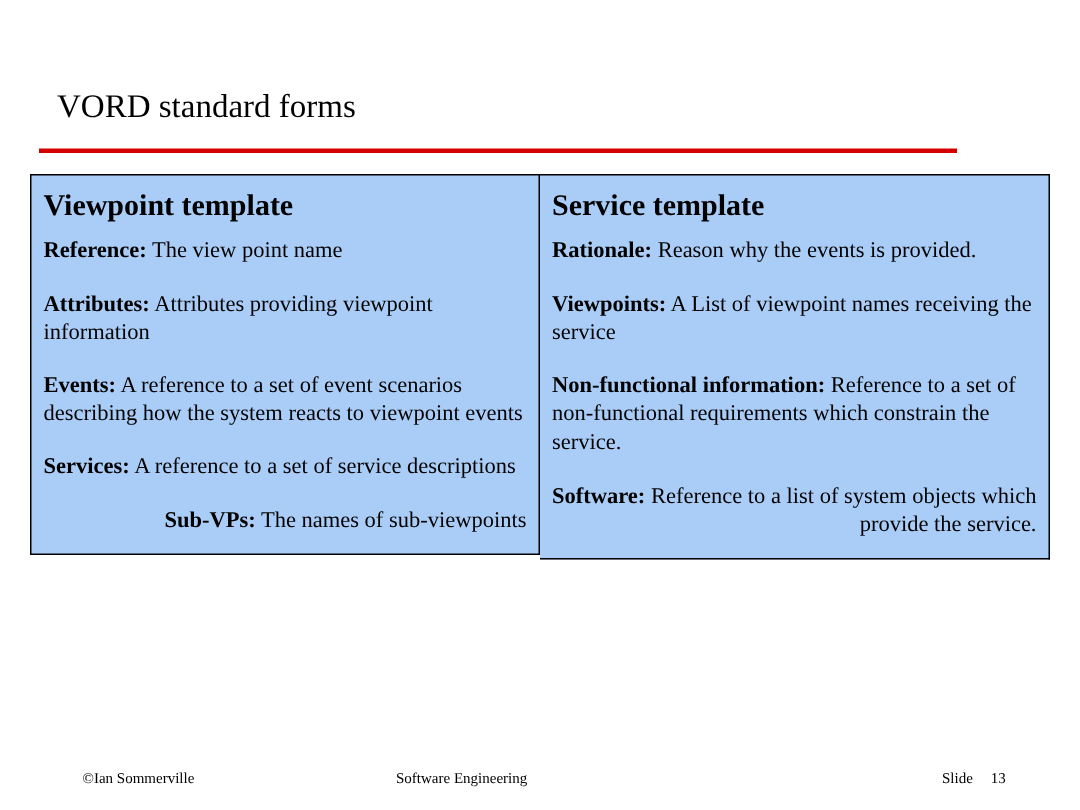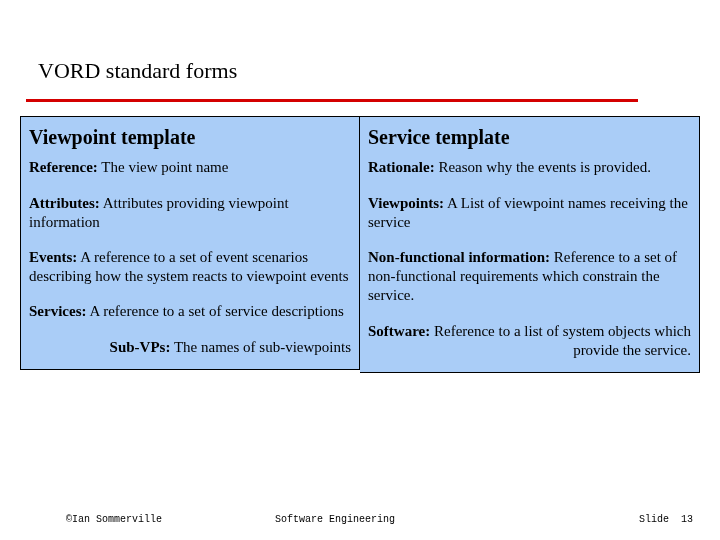--- a/index.html
+++ b/index.html
@@ -81,23 +81,22 @@
   .row .lbl {
     font-weight: bold;
   }
   .footer {
     position: absolute;
     left: 0;
     top: 514px;
     width: 600px;
     height: 20px;
     font-size: 10px;
-    font-family: Liberation Mono, monospace;
+    font-family: Liberation Serif, serif;
     color: #000000;
-    margin-left: 11px;
   }
   .footer .copyright {
     position: absolute;
     left: 55px;
     top: 0;
   }
   .footer .center {
     position: absolute;
     left: 264px;
     top: 0;

